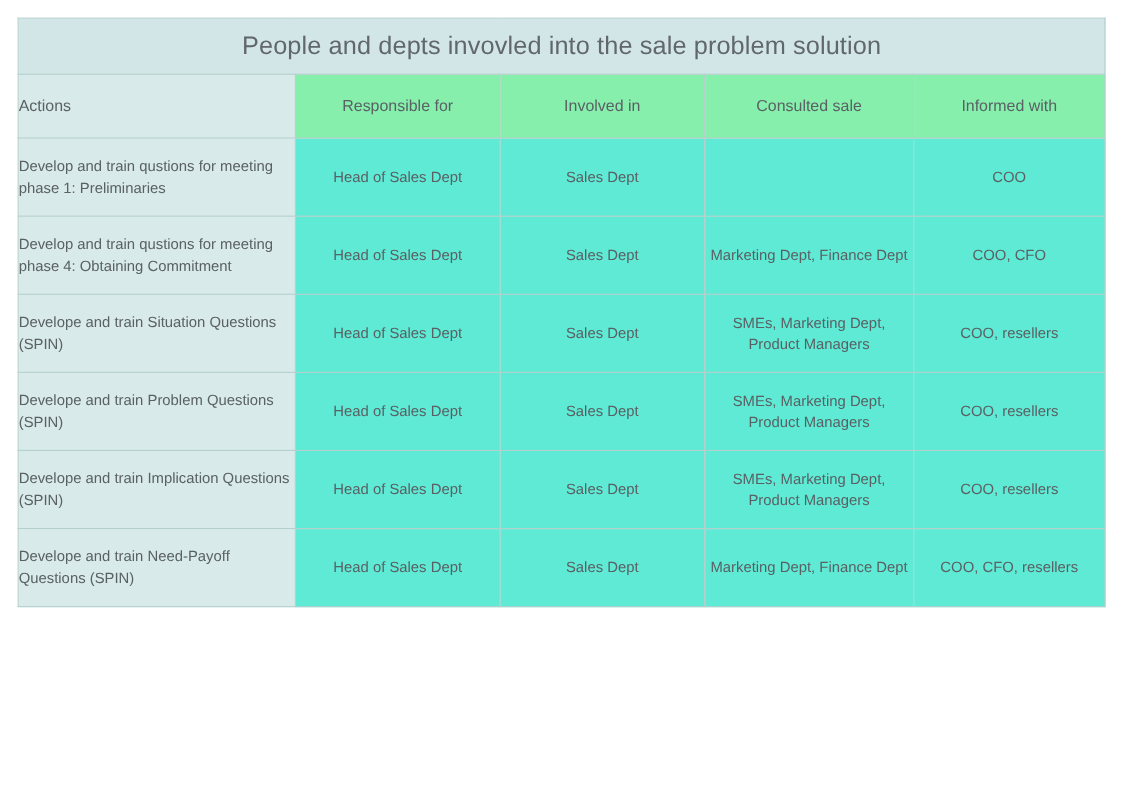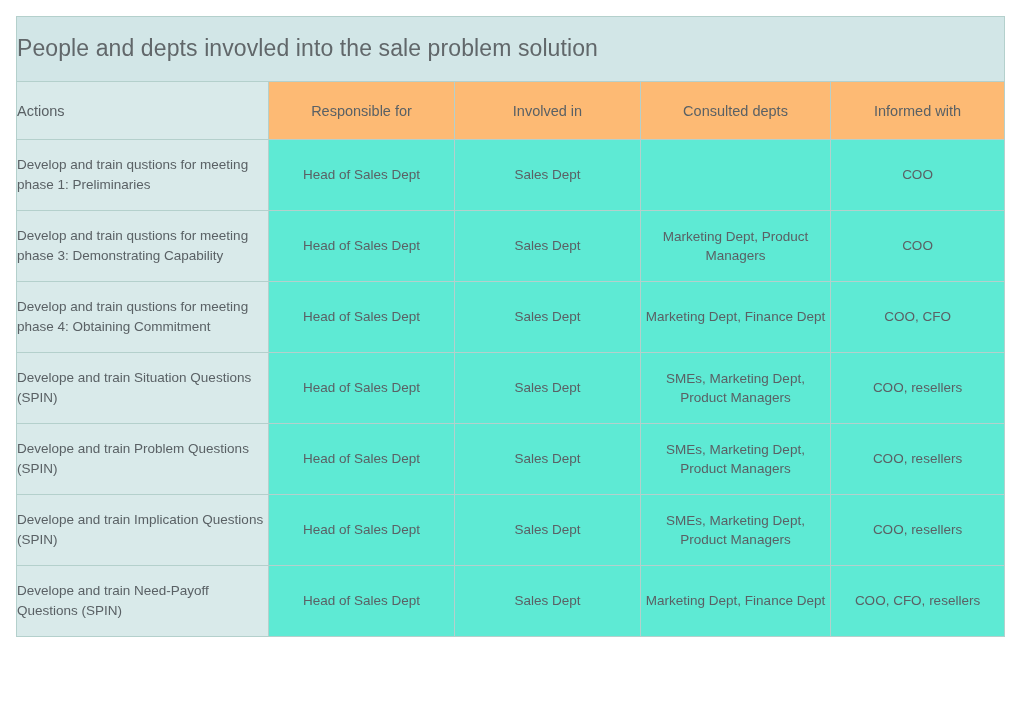--- a/index.html
+++ b/index.html
@@ -36,36 +36,37 @@
   .raci-table th {
     border: 1px solid #b4d0cc;
     padding: 0;
     vertical-align: middle;
     box-sizing: border-box;
   }
 
   
   .title-cell {
     background: #d2e6e7;
-    height: 65px;
+    height: 51px;
+    text-align: center;
     border-bottom: 1px solid #b4d0cc;
   }
   .title-text {
     display: block;
     font-size: 23px;
     color: #61676a;
     font-weight: normal;
     letter-spacing: 0.1px;
     line-height: 1.2;
   }
 
   
   .hdr {
     height: 58px;
-    background: #fdba74;
+    background: #86efac;
     font-size: 14.5px;
     color: #5a6165;
     font-weight: normal;
     text-align: center;
     padding: 6px 8px;
   }
   .hdr-actions {
     background: #d9eaea;
     text-align: left;
     padding-left: 12px;
@@ -114,38 +115,31 @@
     <thead>
       <tr>
         <td class="title-cell" colspan="5">
           <span class="title-text">People and depts invovled into the sale problem solution</span>
         </td>
       </tr>
       <tr>
         <th class="hdr hdr-actions">Actions</th>
         <th class="hdr">Responsible for</th>
         <th class="hdr">Involved in</th>
-        <th class="hdr">Consulted depts</th>
+        <th class="hdr">Consulted sale</th>
         <th class="hdr">Informed with</th>
       </tr>
     </thead>
 
     <tbody>
       <tr class="r-2line">
         <td class="cell cell-action">Develop and train qustions for meeting phase 1: Preliminaries</td>
         <td class="cell">Head of Sales Dept</td>
         <td class="cell">Sales Dept</td>
         <td class="cell"></td>
-        <td class="cell">COO</td>
-      </tr>
-      <tr class="r-3line">
-        <td class="cell cell-action">Develop and train qustions for meeting phase 3: Demonstrating Capability</td>
-        <td class="cell">Head of Sales Dept</td>
-        <td class="cell">Sales Dept</td>
-        <td class="cell">Marketing Dept, Product Managers</td>
         <td class="cell">COO</td>
       </tr>
       <tr class="r-3line">
         <td class="cell cell-action">Develop and train qustions for meeting phase 4: Obtaining Commitment</td>
         <td class="cell">Head of Sales Dept</td>
         <td class="cell">Sales Dept</td>
         <td class="cell">Marketing Dept, Finance Dept</td>
         <td class="cell">COO, CFO</td>
       </tr>
       <tr class="r-2line">

